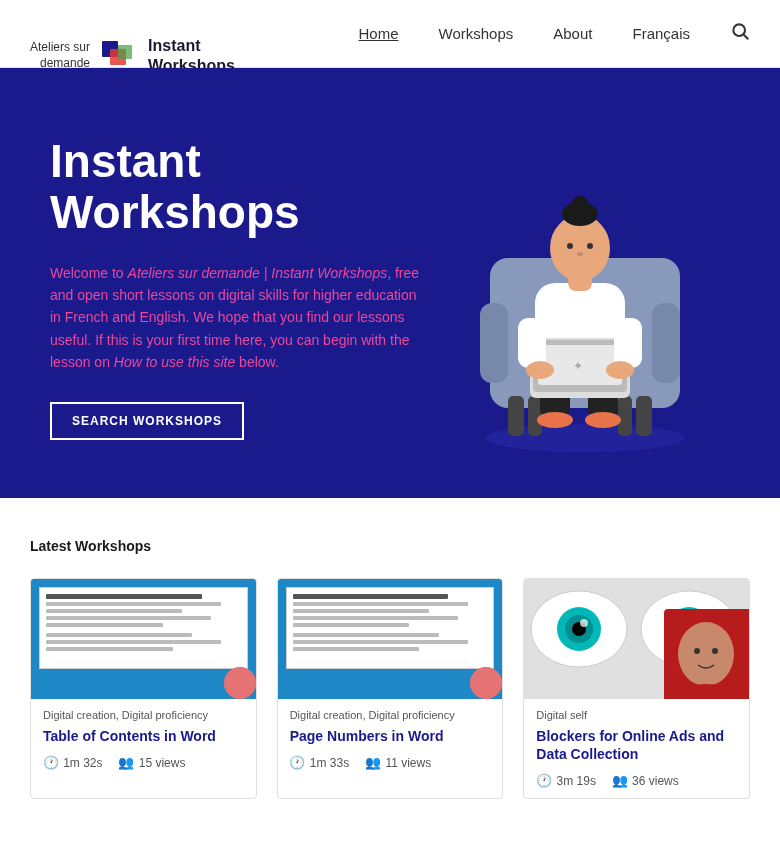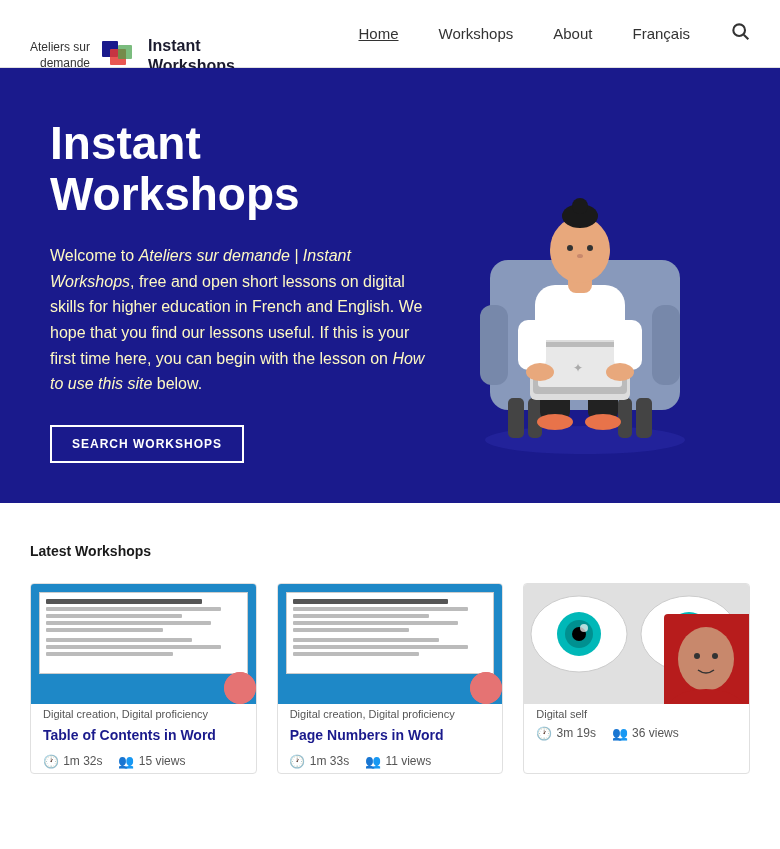--- a/index.html
+++ b/index.html
@@ -74,22 +74,22 @@
       color: white;
     }
     .hero-title {
       font-size: 46px;
       font-weight: bold;
       color: white;
       line-height: 1.1;
       margin-bottom: 24px;
     }
     .hero-desc {
-      font-size: 16px;
-      color: #fef9c3;
+      font-size: 14px;
+      color: #ec4899;
       line-height: 1.6;
       margin-bottom: 28px;
     }
     .hero-desc em {
       font-style: italic;
     }
     .hero-btn {
       border: 2px solid white;
       background: transparent;
       color: white;
@@ -176,21 +176,21 @@
       position: absolute;
       bottom: 0;
       right: 0;
       width: 32px;
       height: 32px;
       background: #e57373;
       border-radius: 50%;
       overflow: hidden;
     }
     .card-body {
-      padding: 4px 12px;
+      padding: 10px 12px;
     }
     .card-category {
       font-size: 11px;
       color: #555;
       margin-bottom: 6px;
     }
     .card-title {
       font-size: 14px;
       font-weight: bold;
       color: #1a1a8c;
@@ -407,20 +407,21 @@
             <ellipse cx="42" cy="95" rx="38" ry="20" fill="#b71c1c"></ellipse>
 
             <circle cx="33" cy="42" r="3" fill="#333"></circle>
             <circle cx="51" cy="42" r="3" fill="#333"></circle>
             <path d="M34 56 Q42 62 50 56" stroke="#333" stroke-width="1.5" fill="none"></path>
           </svg>
         </div>
       </div>
       <div class="card-body">
         <div class="card-category">Digital self</div>
+        <div class="card-title">Blockers for Online Ads and Data Collection</div>
         <div class="card-meta">
           <div class="meta-item">
             <span class="meta-icon">🕐</span>
             <span>3m 19s</span>
           </div>
           <div class="meta-item">
             <span class="meta-icon">👥</span>
             <span>36 views</span>
           </div>
         </div>

